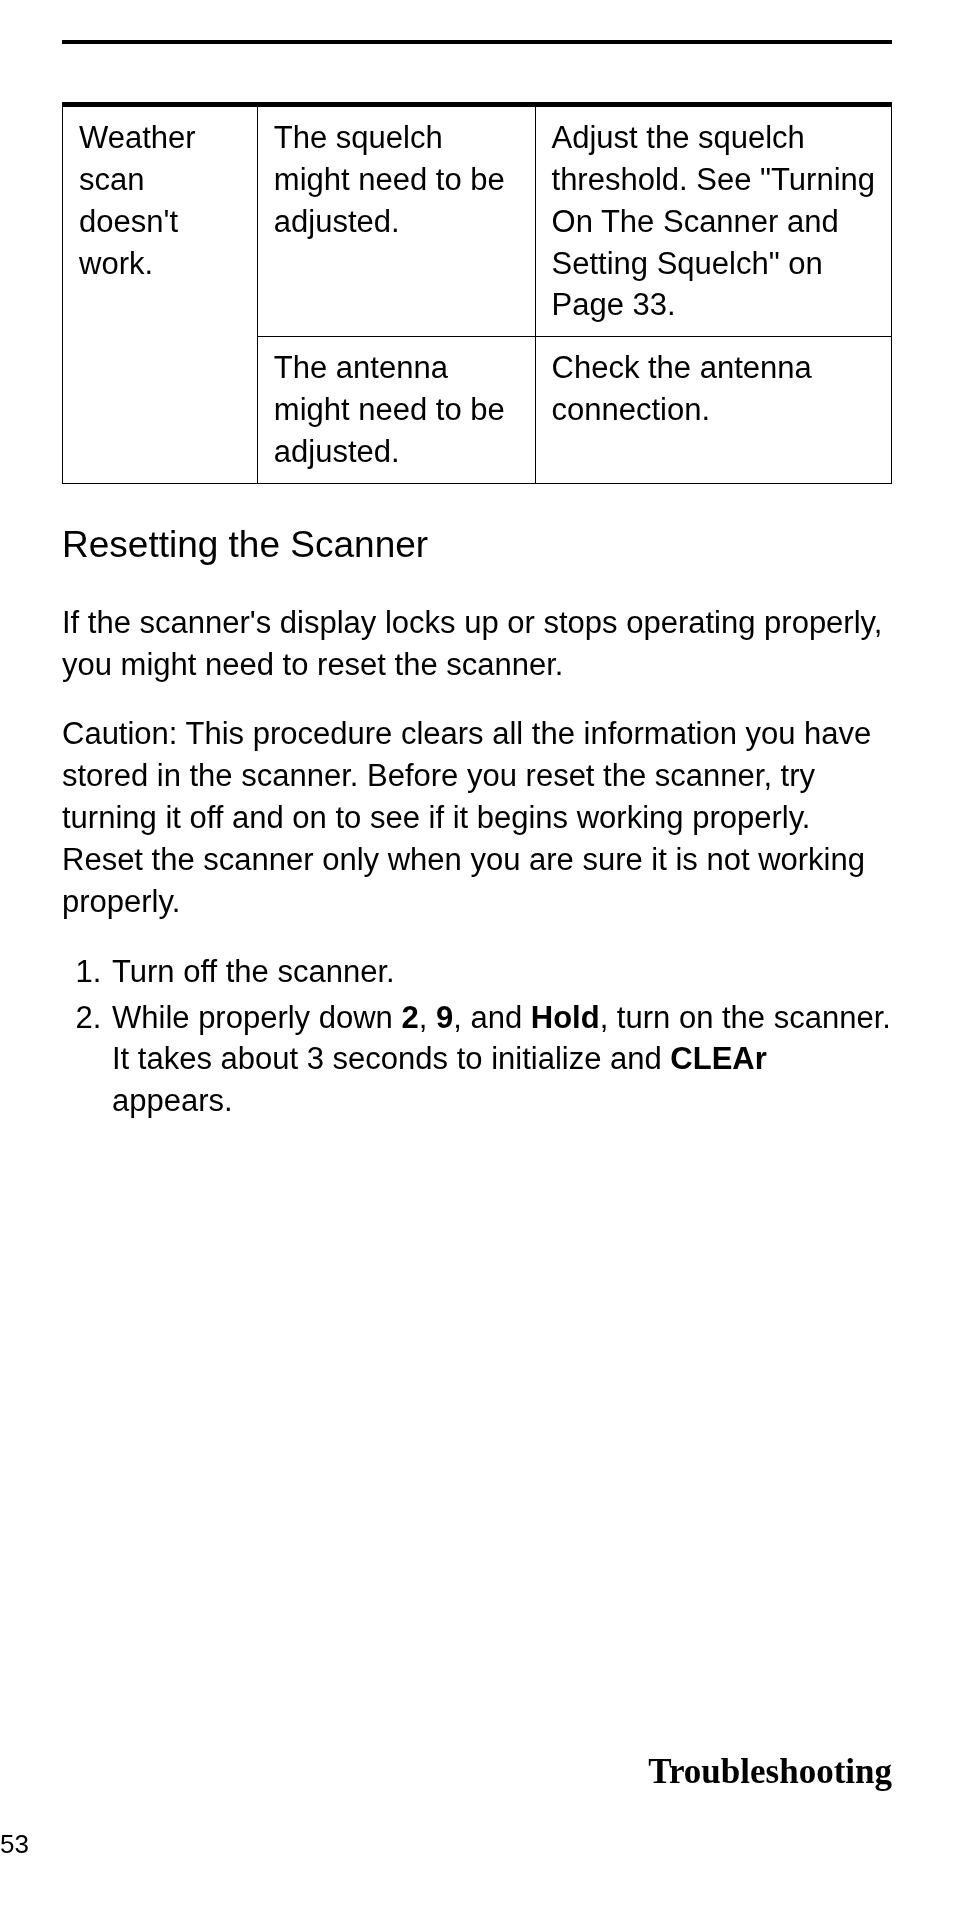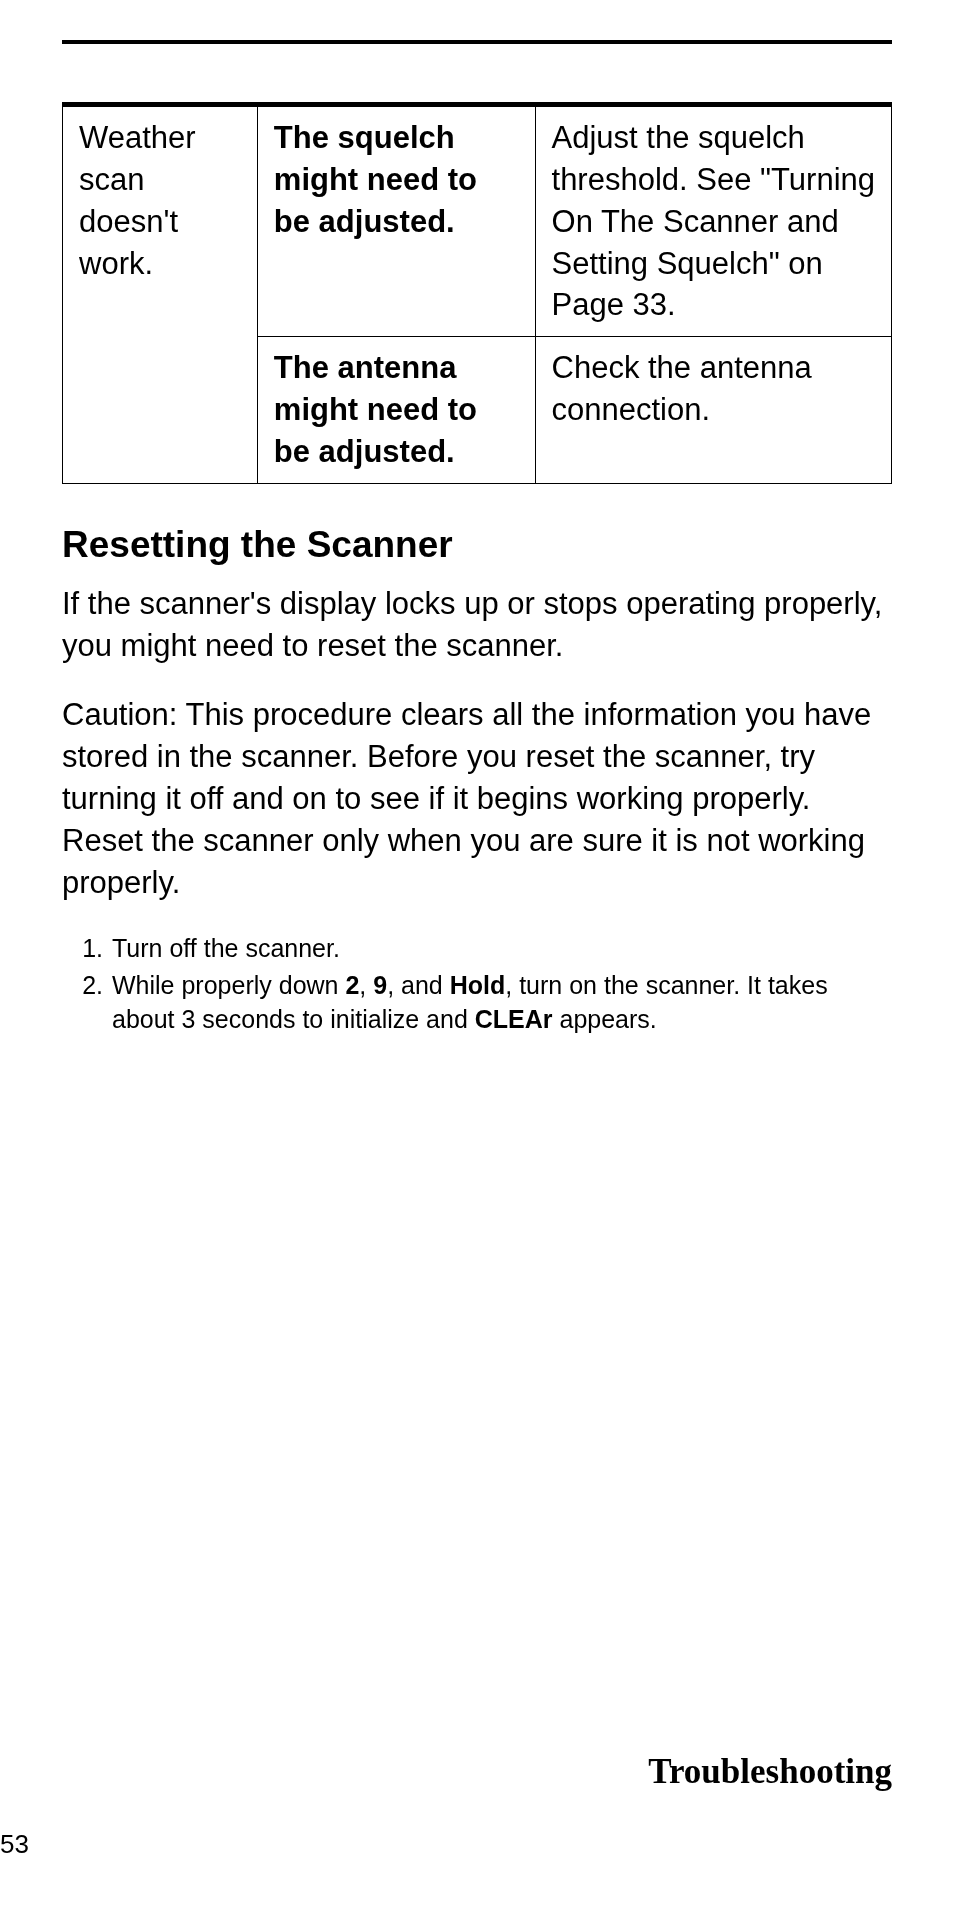--- a/index.html
+++ b/index.html
@@ -24,35 +24,35 @@
     width: 100%;
     font-size: 31px;
     line-height: 1.35;
   }
   td {
     border: 1.5px solid #000;
     padding: 10px 14px 10px 16px;
     vertical-align: top;
   }
   td.problem { width: 23.5%; }
-  td.cause   { width: 33.5%; font-weight: bold; }
+  td.cause   { width: 33.5%; }
   td.sol     { width: 43%; }
   h2.section {
     font-size: 37px;
-    font-weight: bold;
+    font-weight: normal;
     margin-top: 40px;
-    margin-bottom: 17px;
+    margin-bottom: 36px;
   }
   p.body {
     font-size: 31px;
     line-height: 1.35;
     margin-bottom: 28px;
   }
   ol.steps {
-    font-size: 25px;
+    font-size: 31px;
     line-height: 1.35;
     padding-left: 48px;
   }
   ol.steps li {
     padding-left: 2px;
     margin-bottom: 4px;
   }
   .bold { font-weight: bold; }
   .footer-title {
     position: absolute;

